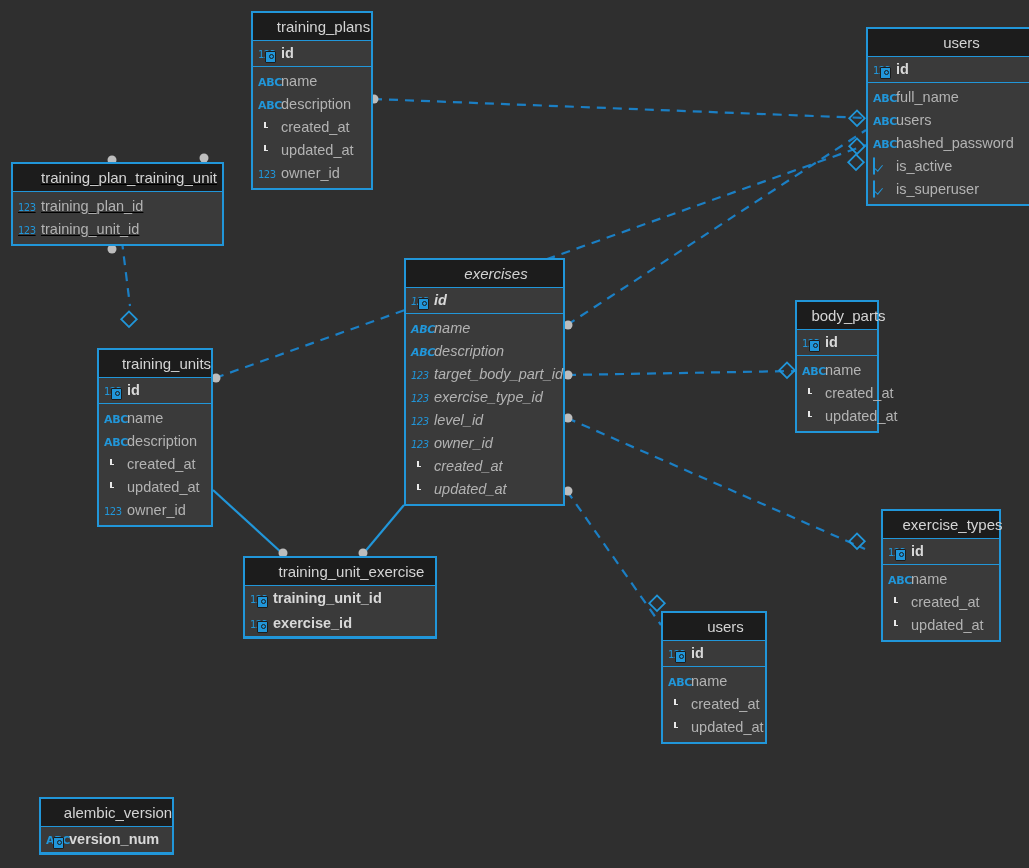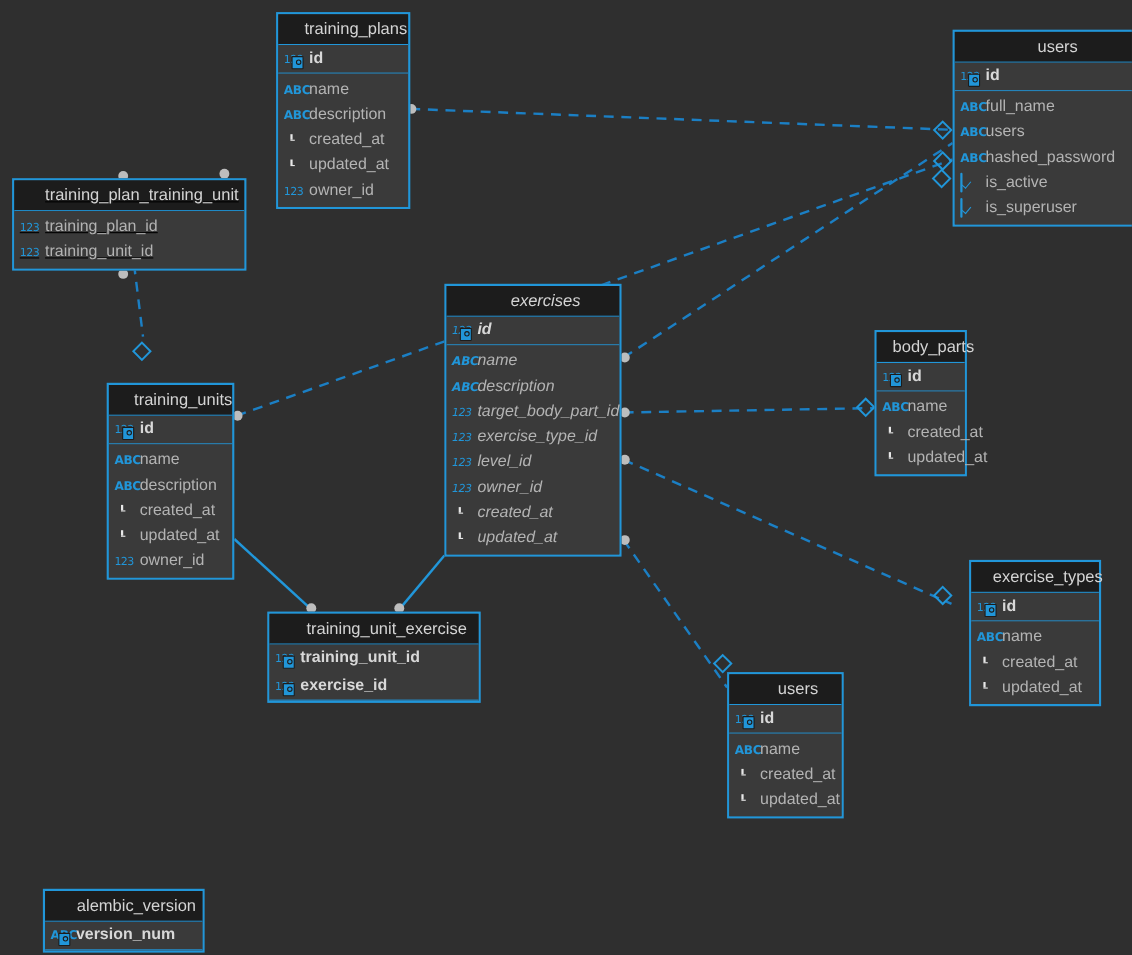--- a/index.html
+++ b/index.html
@@ -474,21 +474,21 @@
           <div class="col-row">
             <span class="icon"><span class="ic-clock"></span></span>
             <span class="lbl">created_at</span>
           </div>
           <div class="col-row">
             <span class="icon"><span class="ic-clock"></span></span>
             <span class="lbl">updated_at</span>
           </div>
         </div>
       </div>
-      <div class="table-box" style="left: 39px; top: 797px; width: 147px; margin-top: 11px;">
+      <div class="table-box" style="left: 39px; top: 797px; width: 135px;">
         <div class="tbl-header">
           <span class="icon"><span class="ic-table"></span></span>
           <span>alembic_version</span>
         </div>
         <div class="pk-section">
           <div class="col-row pk">
             <span class="icon keyed"><span class="ic-abc">ABC</span><span class="keybadge"></span></span>
             <span class="lbl">version_num</span>
           </div>
         </div>

